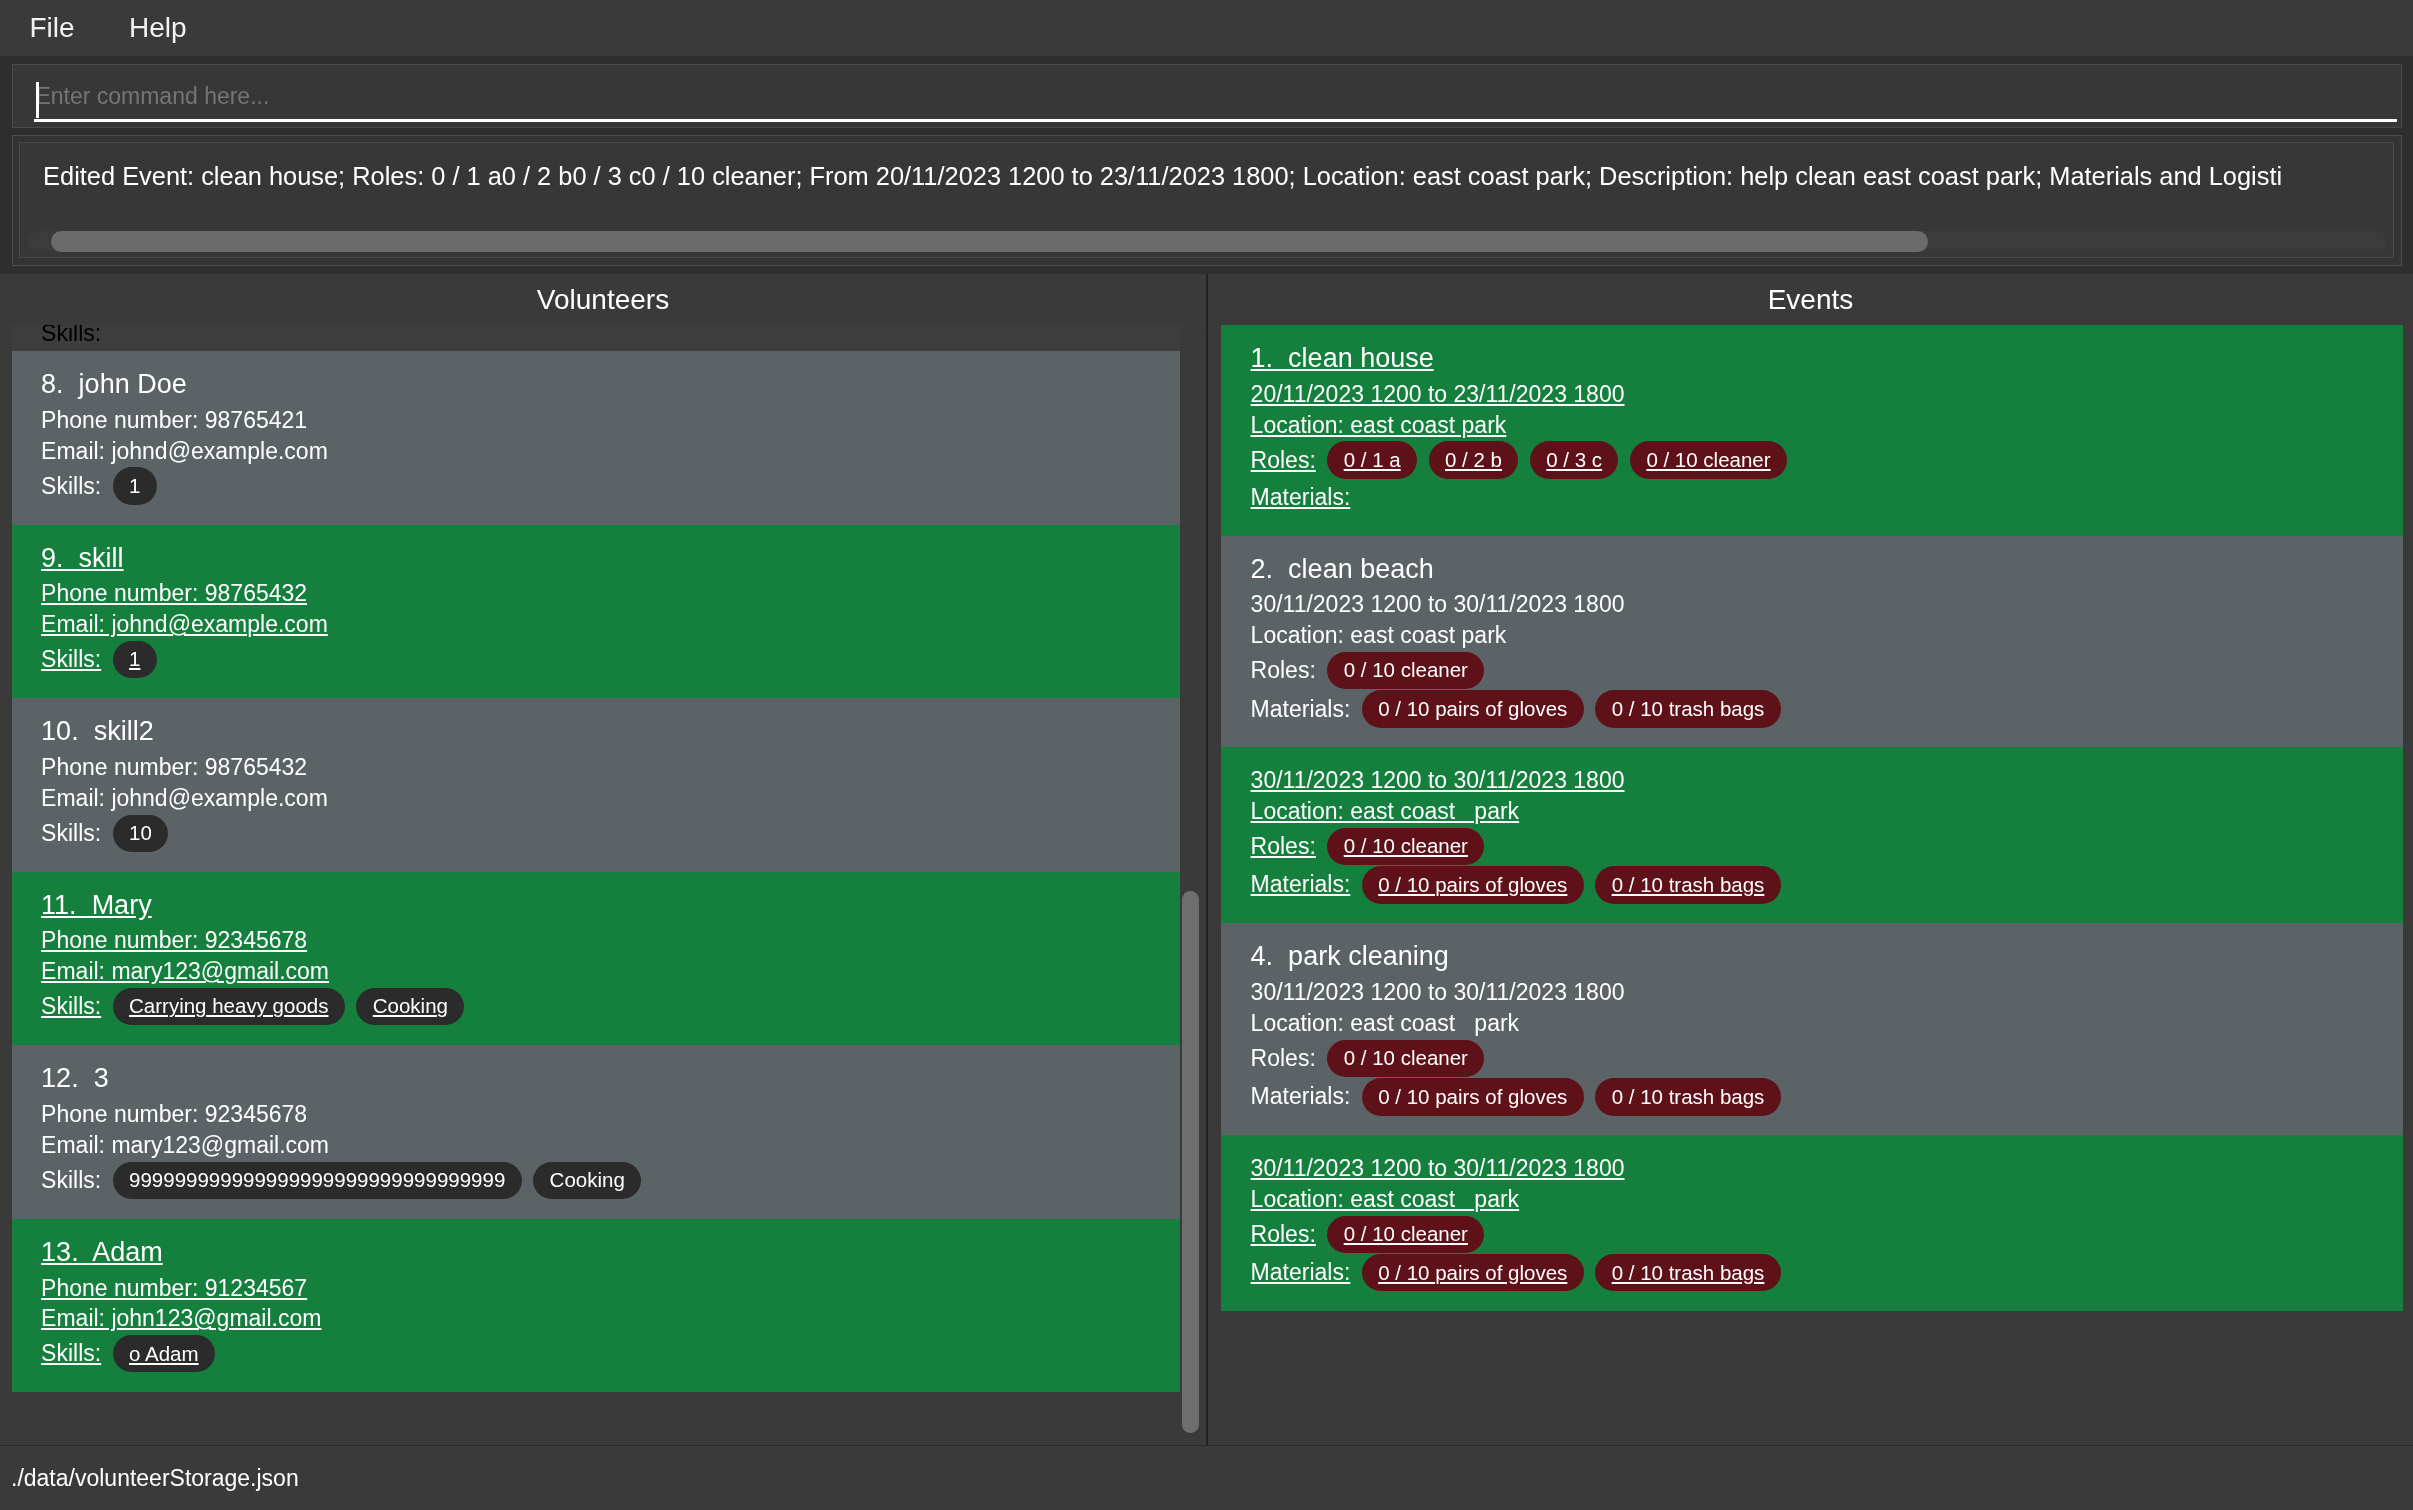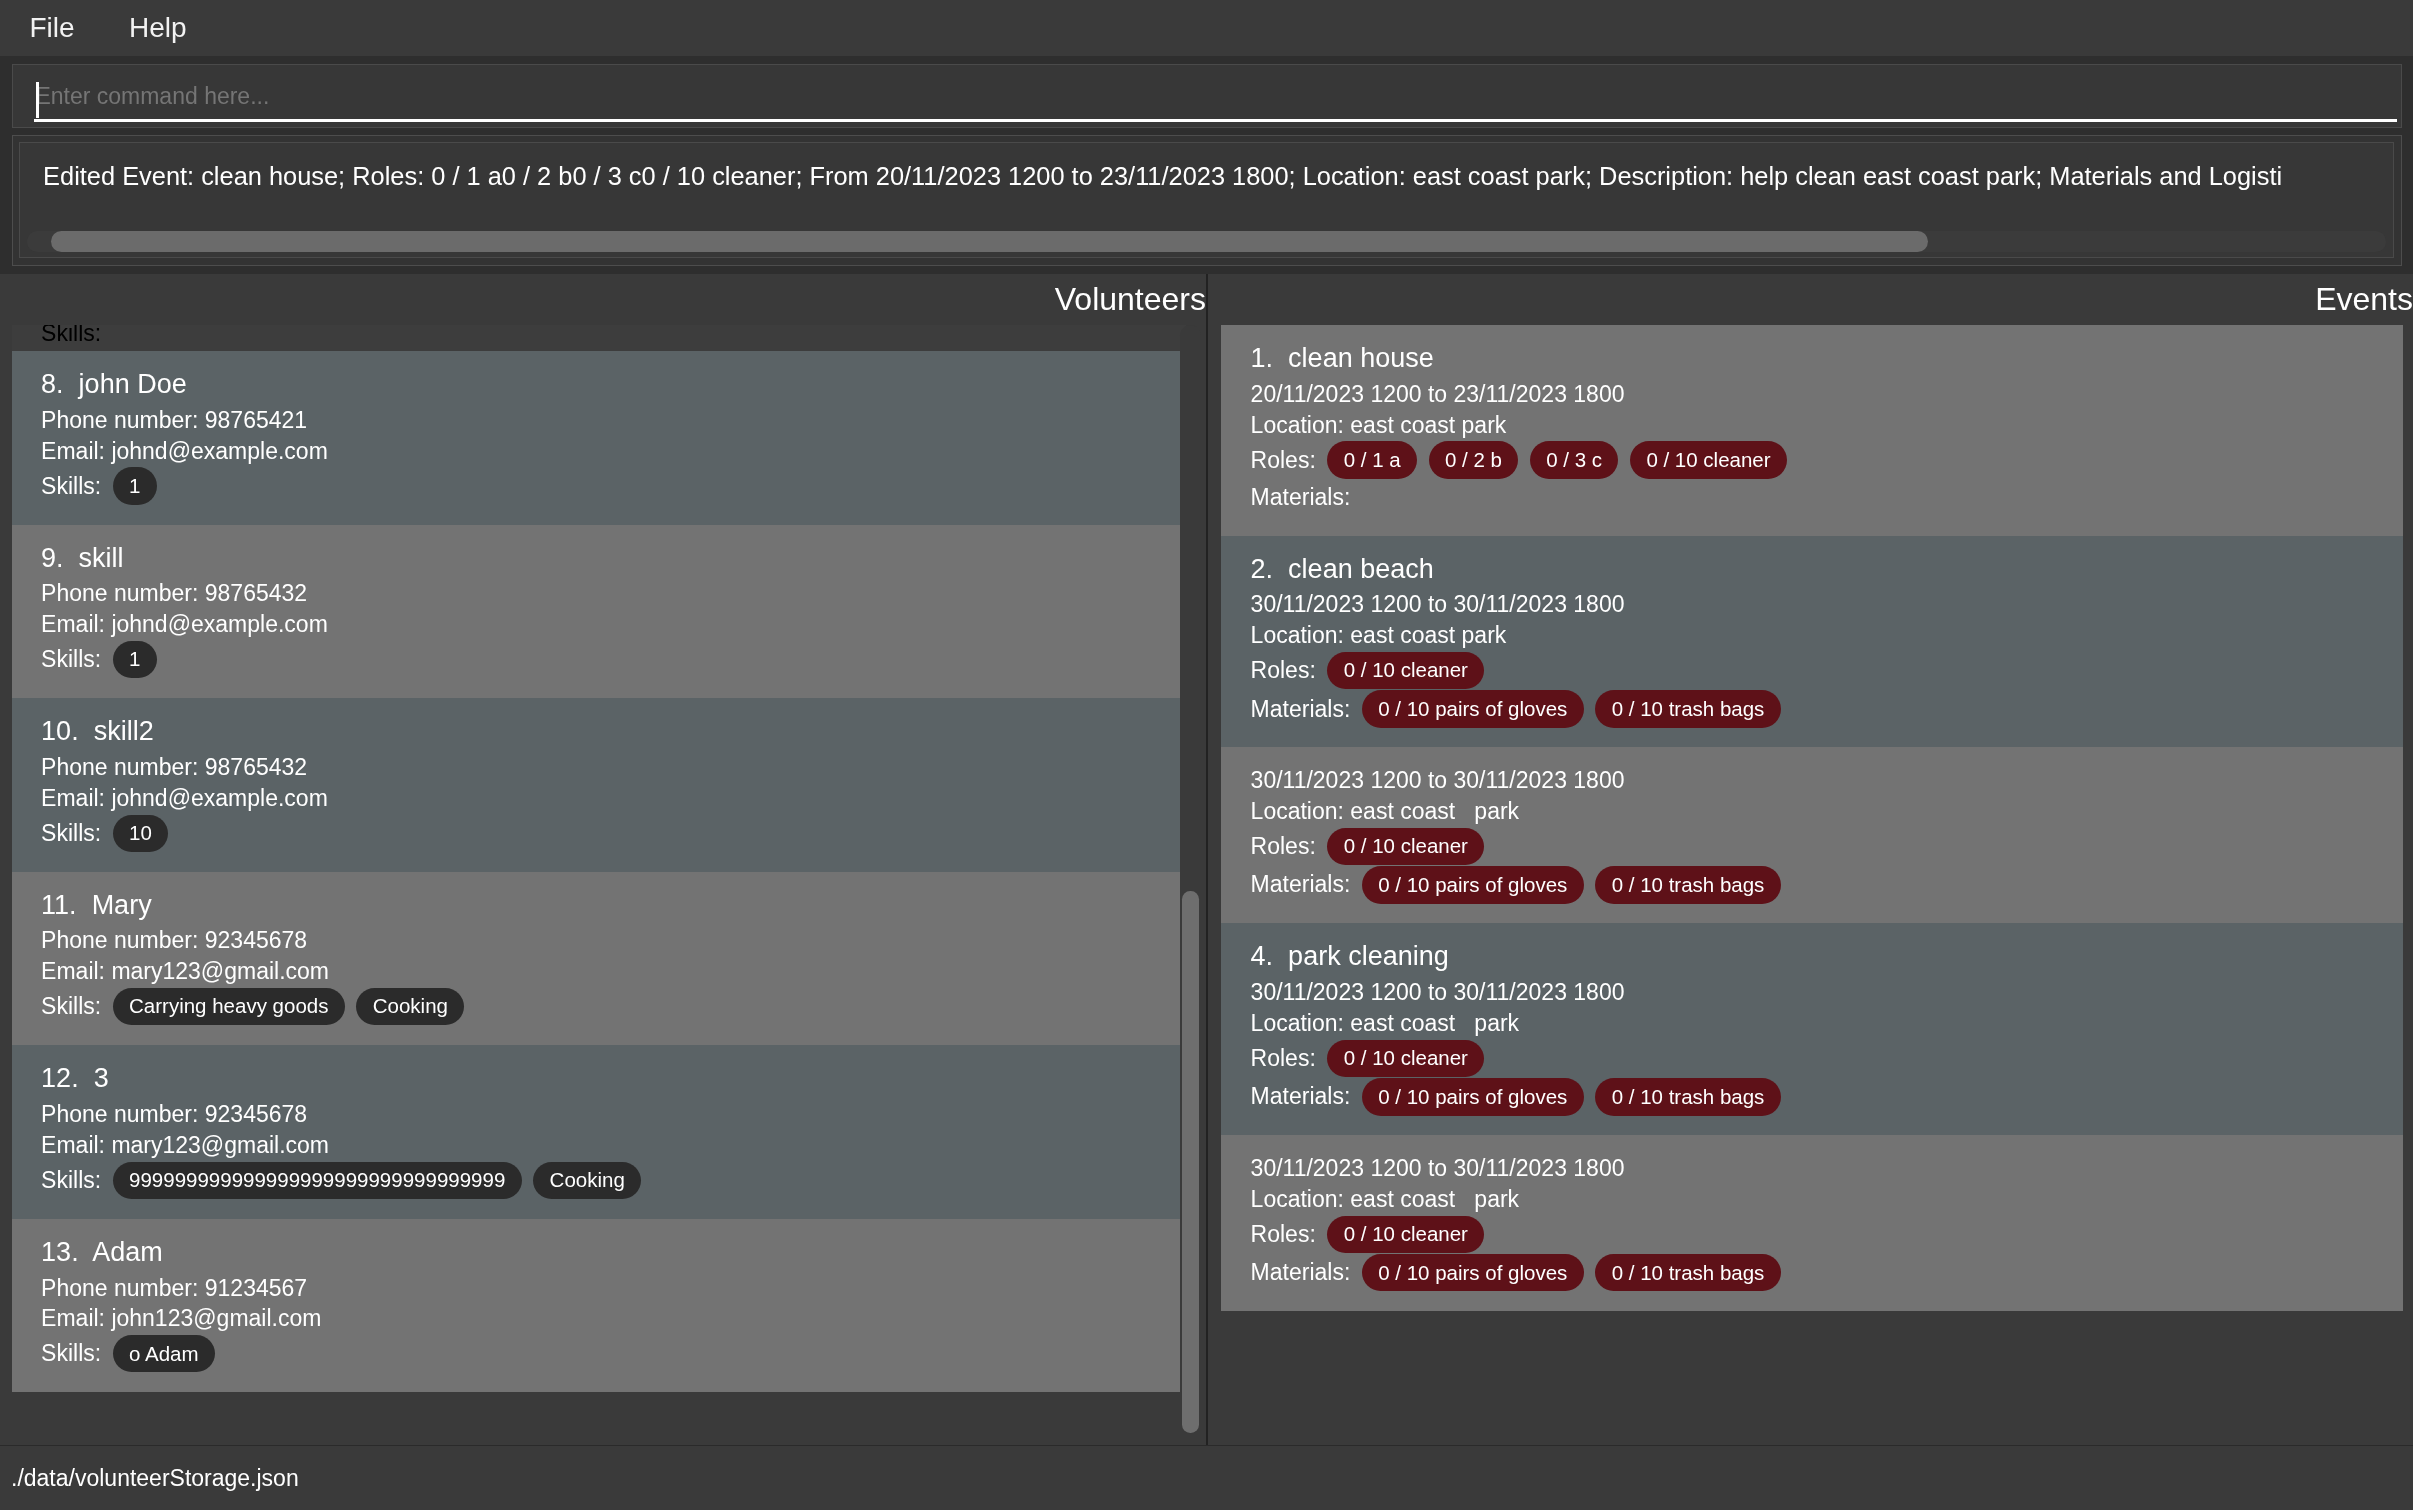--- a/index.html
+++ b/index.html
@@ -118,23 +118,23 @@
   }
   #volunteers-panel {
     width: 1208px;
     border-right: 2.5px solid #222;
   }
   #events-panel { flex: 1; }
 
   .panel-title {
     height: 51px;
     line-height: 51px;
-    text-align: right;
+    text-align: center;
     color: #ffffff;
-    font-size: 32px;
+    font-size: 28px;
     background: #3a3a3a;
     flex: 0 0 auto;
   }
 
   .list-viewport {
     flex: 1;
     position: relative;
     overflow: hidden;
     background: #3a3a3a;
   }
@@ -144,21 +144,21 @@
   }
   #volunteers-panel .list-inner { left: 11.5px; right: 19.7px; }
   #events-panel .list-inner { left: 13px; right: 9.9px; }
 
   
   .card {
     padding: 18px 29.6px 19.7px 29.6px;
     color: #ffffff;
   }
   .card.alt { background: #5b6366; }
-  .card.base { background: #737373; }
+  .card.base { background: #15803d; text-decoration: underline; }
 
   .card-head {
     font-size: 27px;
     margin-bottom: 4.9px;
     white-space: pre;
   }
   .card-line {
     font-size: 23px;
     line-height: 1.34;
     white-space: pre;

